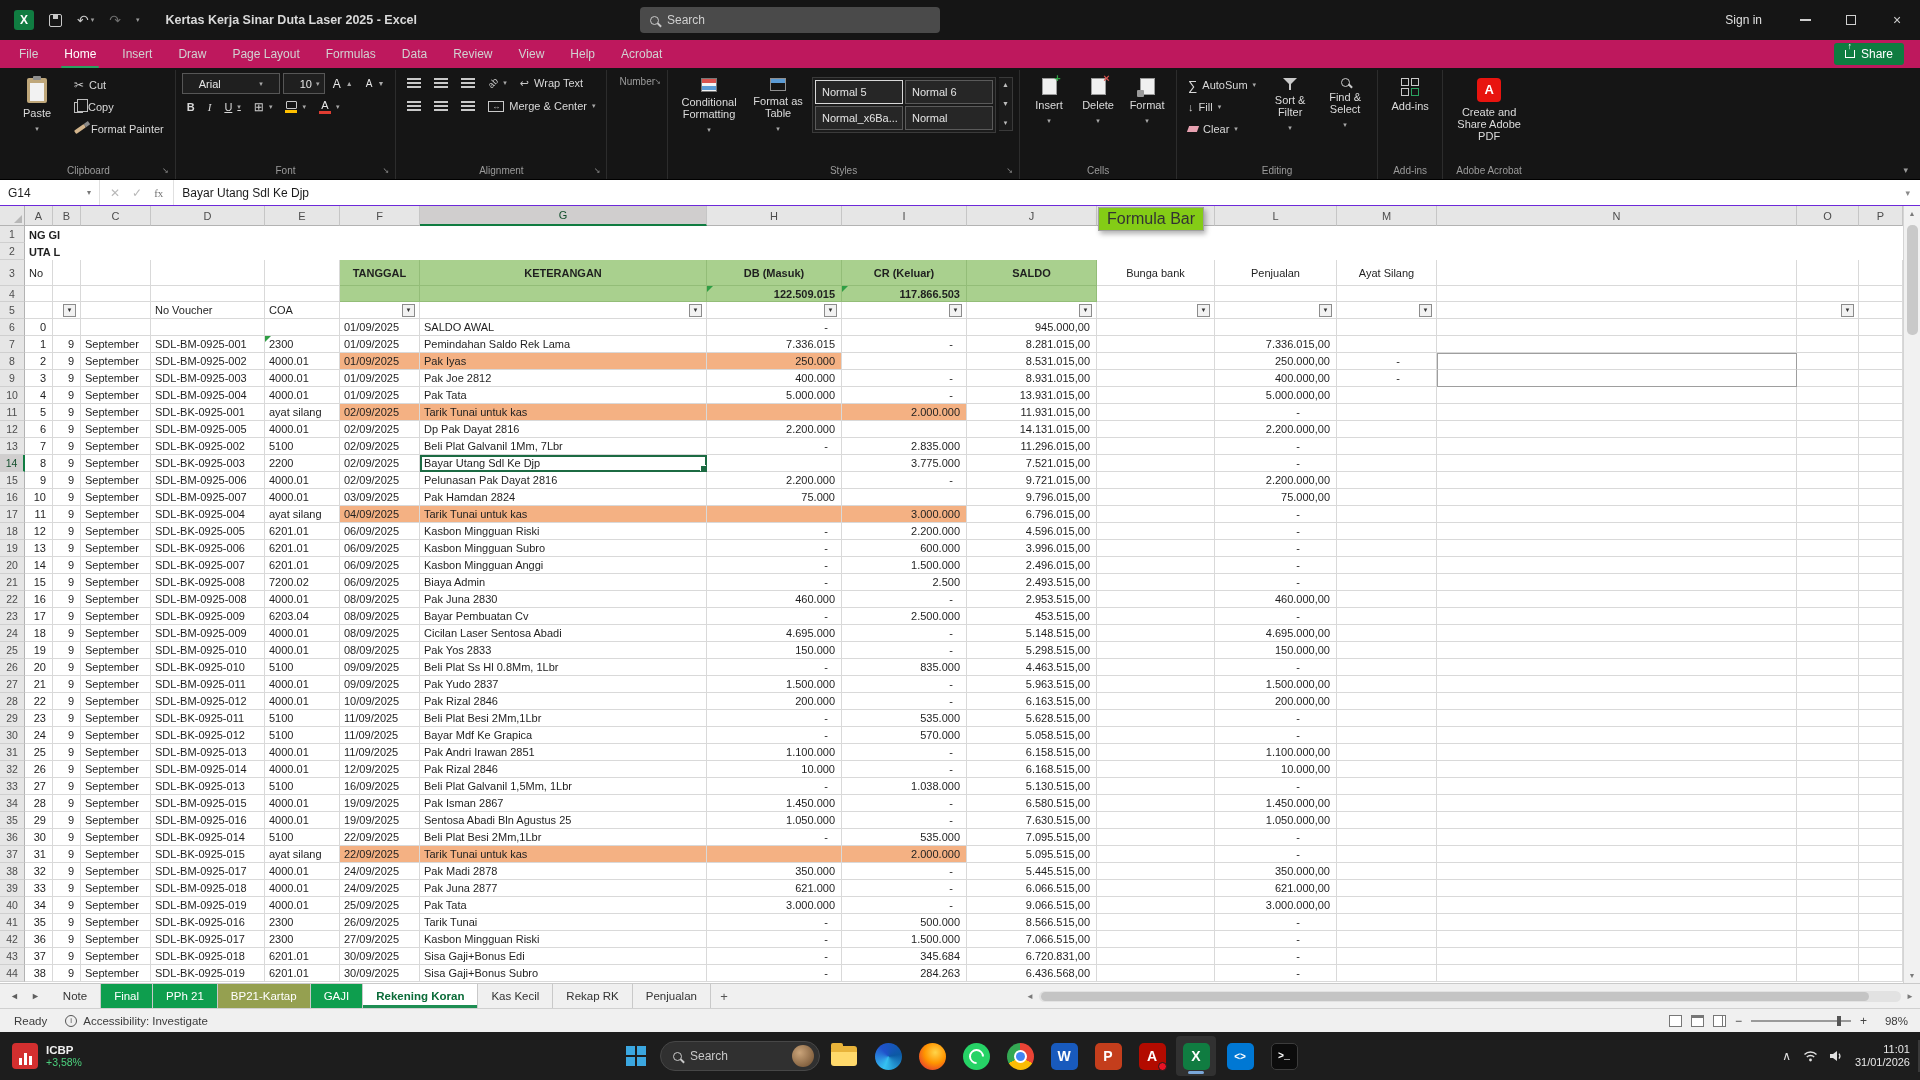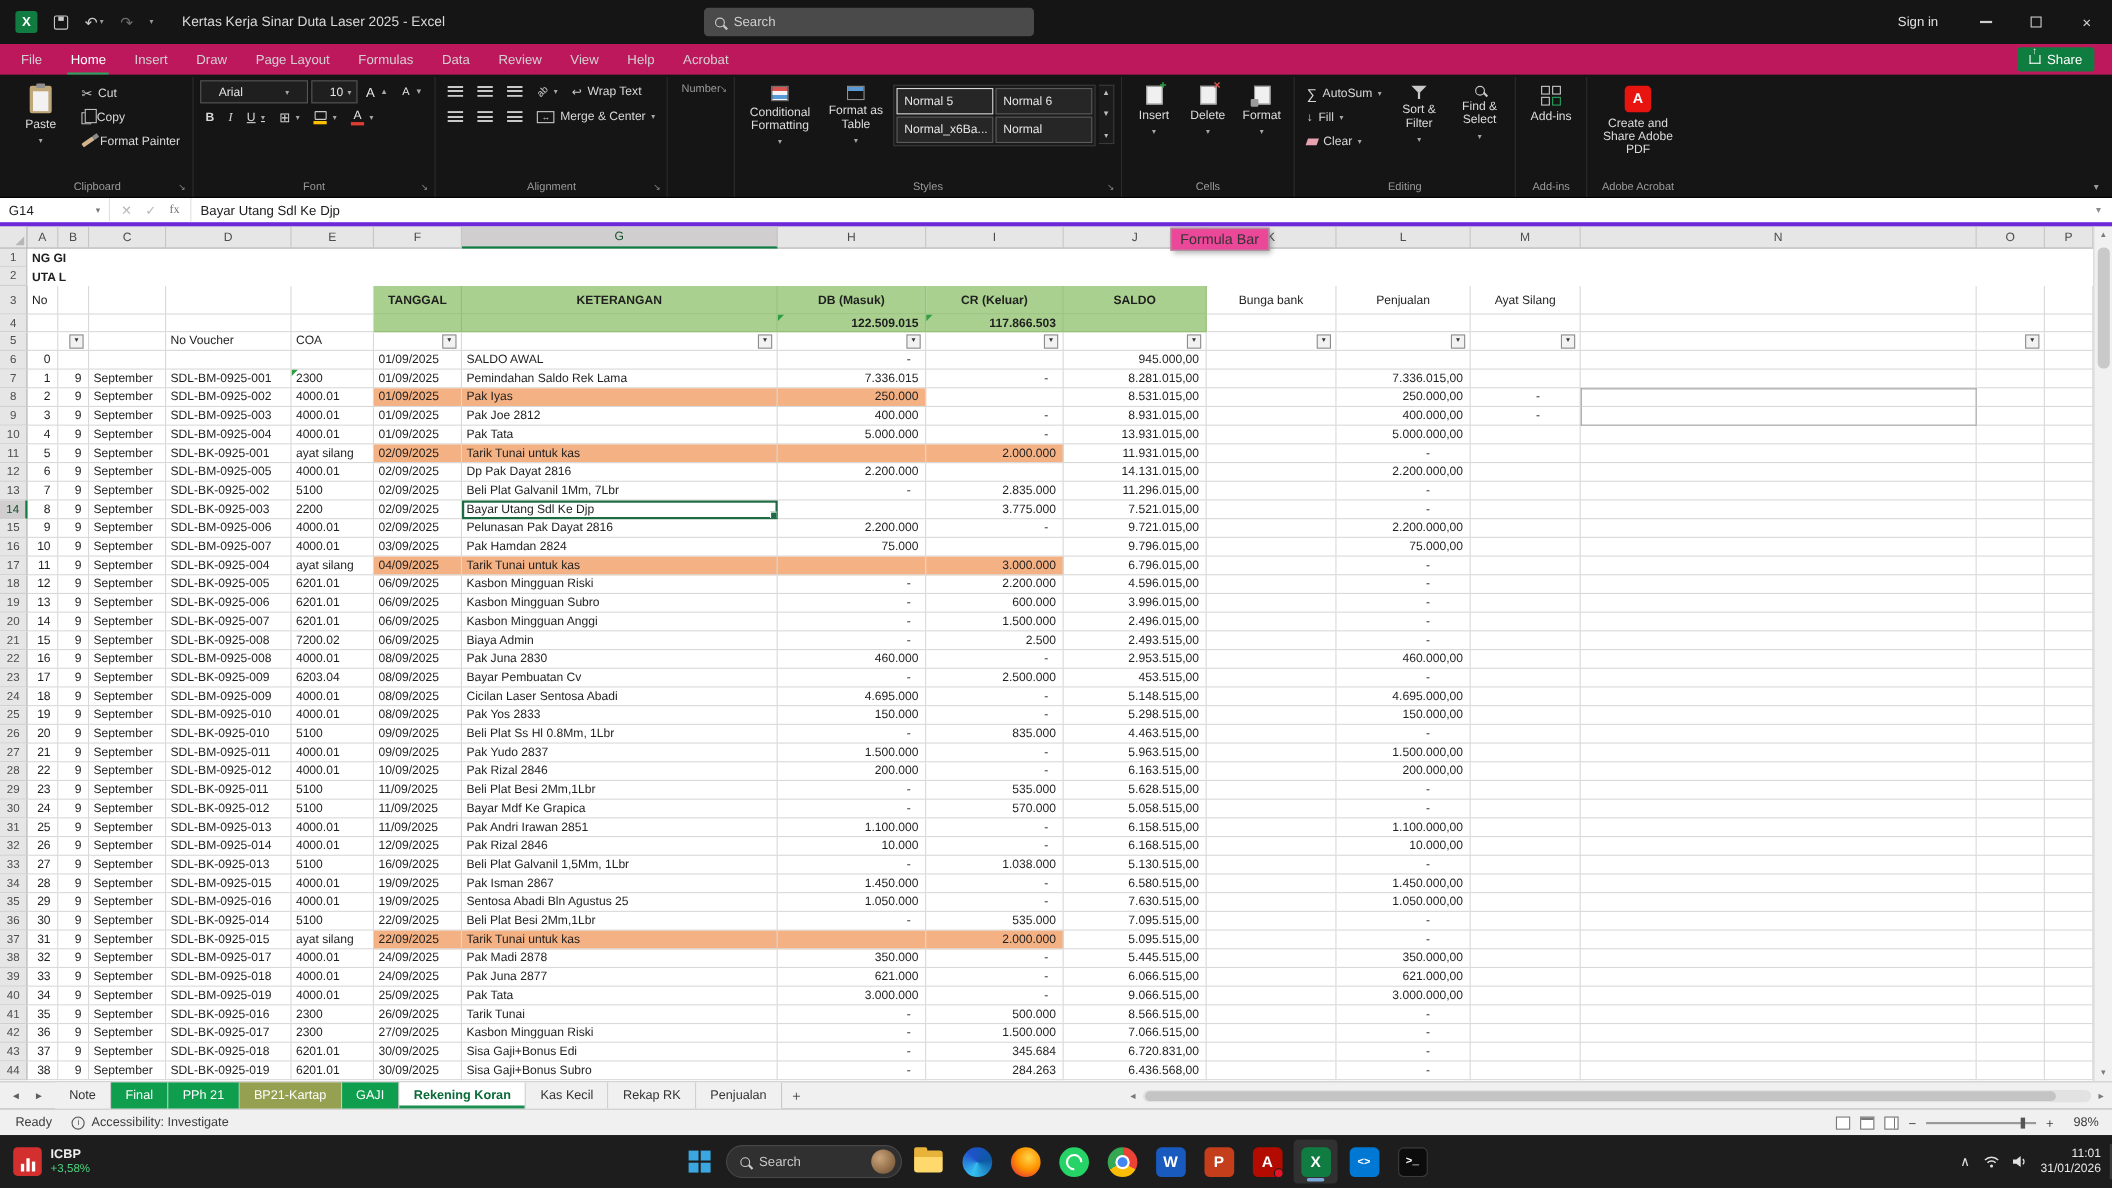--- a/index.html
+++ b/index.html
@@ -10,21 +10,21 @@
 
 
 .titlebar{height:40px;background:#151515;display:flex;align-items:center;position:relative;color:#e4e4e4;flex:0 0 auto;}
 .qat{display:flex;align-items:center;gap:15px;padding:0 14px;}
 .xl-logo{width:20px;height:20px;background:#107c41;border-radius:3px;color:#fff;font-size:12px;font-weight:bold;display:flex;align-items:center;justify-content:center;}
 .qicon{color:#c8c8c8;font-size:14px;display:flex;align-items:center;gap:2px;}
 .qicon.dim{color:#6d6d6d;}
 .mini{font-size:7px;color:#9a9a9a;}
 .save-ic{width:13px;height:13px;border:1.5px solid #c8c8c8;border-radius:2px;position:relative;display:inline-block;}
 .save-ic::before{content:"";position:absolute;top:0;left:3px;right:3px;height:4px;background:#c8c8c8;}
-.title-text{font-size:12.5px;color:#d9d9d9;margin-left:12px;white-space:nowrap;}
+.title-text{font-size:12.5px;color:#d9d9d9;margin-left:12px;white-space:nowrap;font-weight:bold;}
 .tb-search{position:absolute;left:640px;top:7px;width:300px;height:26px;background:#4a4a4a;border-radius:4px;display:flex;align-items:center;gap:8px;padding:0 10px;font-size:12px;color:#d0d0d0;}
 .mag{width:9px;height:9px;border:1.5px solid #c9c9c9;border-radius:50%;position:relative;flex:0 0 auto;display:inline-block;}
 .mag::after{content:"";position:absolute;width:5px;height:1.5px;background:#c9c9c9;transform:rotate(45deg);right:-4px;bottom:-2px;}
 .titlebar-right{margin-left:auto;display:flex;align-items:stretch;height:100%;}
 .signin{display:flex;align-items:center;font-size:12px;padding:0 20px;color:#e0e0e0;}
 .winbtn{width:46px;display:flex;align-items:center;justify-content:center;color:#cfcfcf;font-size:14px;}
 .minbar{width:11px;height:1.5px;background:#cfcfcf;display:inline-block;}
 .maxbox{width:10px;height:10px;border:1.2px solid #cfcfcf;display:inline-block;}
 
 
@@ -88,21 +88,21 @@
 .ic-mag::after{content:"";position:absolute;width:5px;height:1.6px;background:#c9c9c9;right:-4px;bottom:-1px;transform:rotate(45deg);}
 .ic-eraser{width:10px;height:6px;background:#e7a1b0;transform:skewX(-20deg);display:inline-block;}
 .ic-fill-dn{font-size:11px;color:#c9c9c9;}
 .ic-addins{display:grid;grid-template-columns:8px 8px;grid-auto-rows:8px;gap:2px;}
 .ic-addins span{border:1.2px solid #c9c9c9;}
 .ic-addins span.hl{border-color:#2aa360;}
 .ic-adobe{width:24px;height:24px;background:#e8140f;border-radius:4px;color:#fff;display:flex;align-items:center;justify-content:center;font-size:13px;font-weight:bold;}
 .collapse-chev{position:absolute;right:12px;bottom:4px;color:#9a9a9a;font-size:9px;}
 
 
-.fbar{height:26px;background:#fff;display:flex;align-items:stretch;border-bottom:4px solid #6d28d9;flex:0 0 auto;text-align:center;}
+.fbar{height:26px;background:#fff;display:flex;align-items:stretch;border-bottom:1px solid #6d28d9;flex:0 0 auto;text-align:center;}
 .namebox{width:100px;display:flex;align-items:center;justify-content:space-between;padding:0 8px;font-size:12px;color:#1f1f1f;border-right:1px solid #e0e0e0;}
 .crt2{font-size:8px;color:#777;}
 .fbtns{display:flex;align-items:center;gap:12px;padding:0 10px;border-right:1px solid #e0e0e0;}
 .fx-dim{color:#b8b8b8;font-size:12px;}
 .fx{font-family:"Liberation Serif",serif;color:#737373;font-size:11px;}
 .fvalue{flex:1;display:flex;align-items:center;padding:0 8px;font-size:12px;color:#1a1a1a;}
 .fchev{display:flex;align-items:center;padding:0 10px;color:#8a8a8a;font-size:9px;}
 
 
 .sheet{flex:1;position:relative;background:#fff;overflow:hidden;}
@@ -130,21 +130,21 @@
 .tri::before{content:"";position:absolute;left:0;top:0;border-top:6px solid #2f9e44;border-right:6px solid transparent;}
 .selcell{outline:2px solid #1c6b43;outline-offset:-2px;z-index:2;background:#fff;}
 .selcell::after{content:"";position:absolute;right:-1px;bottom:-1px;width:5px;height:5px;background:#1c6b43;border:1px solid #fff;}
 .nb-top{border-top:1px solid #9e9e9e;border-left:1px solid #9e9e9e;border-right:1px solid #9e9e9e;}
 .nb-bot{border-left:1px solid #9e9e9e;border-right:1px solid #9e9e9e;border-bottom:1px solid #9e9e9e;}
 .fbtn{margin-left:auto;width:13px;height:13px;border:1px solid #8c8c8c;background:#f2f2f2;display:flex;align-items:center;justify-content:center;font-size:6px;color:#333;flex:0 0 auto;}
 .vscroll{position:absolute;top:0;right:0;bottom:0;width:17px;background:#f1f1f1;border-left:1px solid #d4d4d4;display:flex;flex-direction:column;align-items:center;z-index:4;}
 .varrow{font-size:7px;color:#7a7a7a;padding:4px 0;}
 .vthumb{width:11px;height:110px;background:#c9c9c9;border-radius:5px;margin-top:4px;}
 .vspace{flex:1;}
-.tooltip{position:absolute;left:1064px;top:1px;background:#ec4899;border:1px solid #a0a0a0;box-shadow:2px 3px 5px rgba(0,0,0,.3);padding:2px 8px;font-size:13px;color:#333;z-index:10;white-space:nowrap;}
+.tooltip{position:absolute;left:1098px;top:1px;background:#84cc16;border:1px solid #a0a0a0;box-shadow:2px 3px 5px rgba(0,0,0,.3);padding:2px 8px;font-size:16px;color:#333;z-index:10;white-space:nowrap;}
 
 
 .tabsrow{height:25px;background:#f0f0f0;display:flex;align-items:stretch;border-top:1px solid #cacaca;flex:0 0 auto;}
 .tabnav{display:flex;align-items:center;gap:12px;padding:0 10px;color:#5f5f5f;font-size:9px;}
 #stabs{display:flex;align-items:stretch;}
 .stab{display:flex;align-items:center;padding:0 13px;font-size:11.5px;color:#333;border-right:1px solid #c9c9c9;background:#f0f0f0;white-space:nowrap;}
 .stab.green{background:#0e9e4e;color:#fff;}
 .stab.olive{background:#95a050;color:#fff;}
 .stab.active{background:#fff;color:#0a6b38;font-weight:bold;box-shadow:inset 0 -3px 0 #1e8e53;}
 .addtab{display:flex;align-items:center;justify-content:center;width:26px;color:#555;font-size:13px;}

